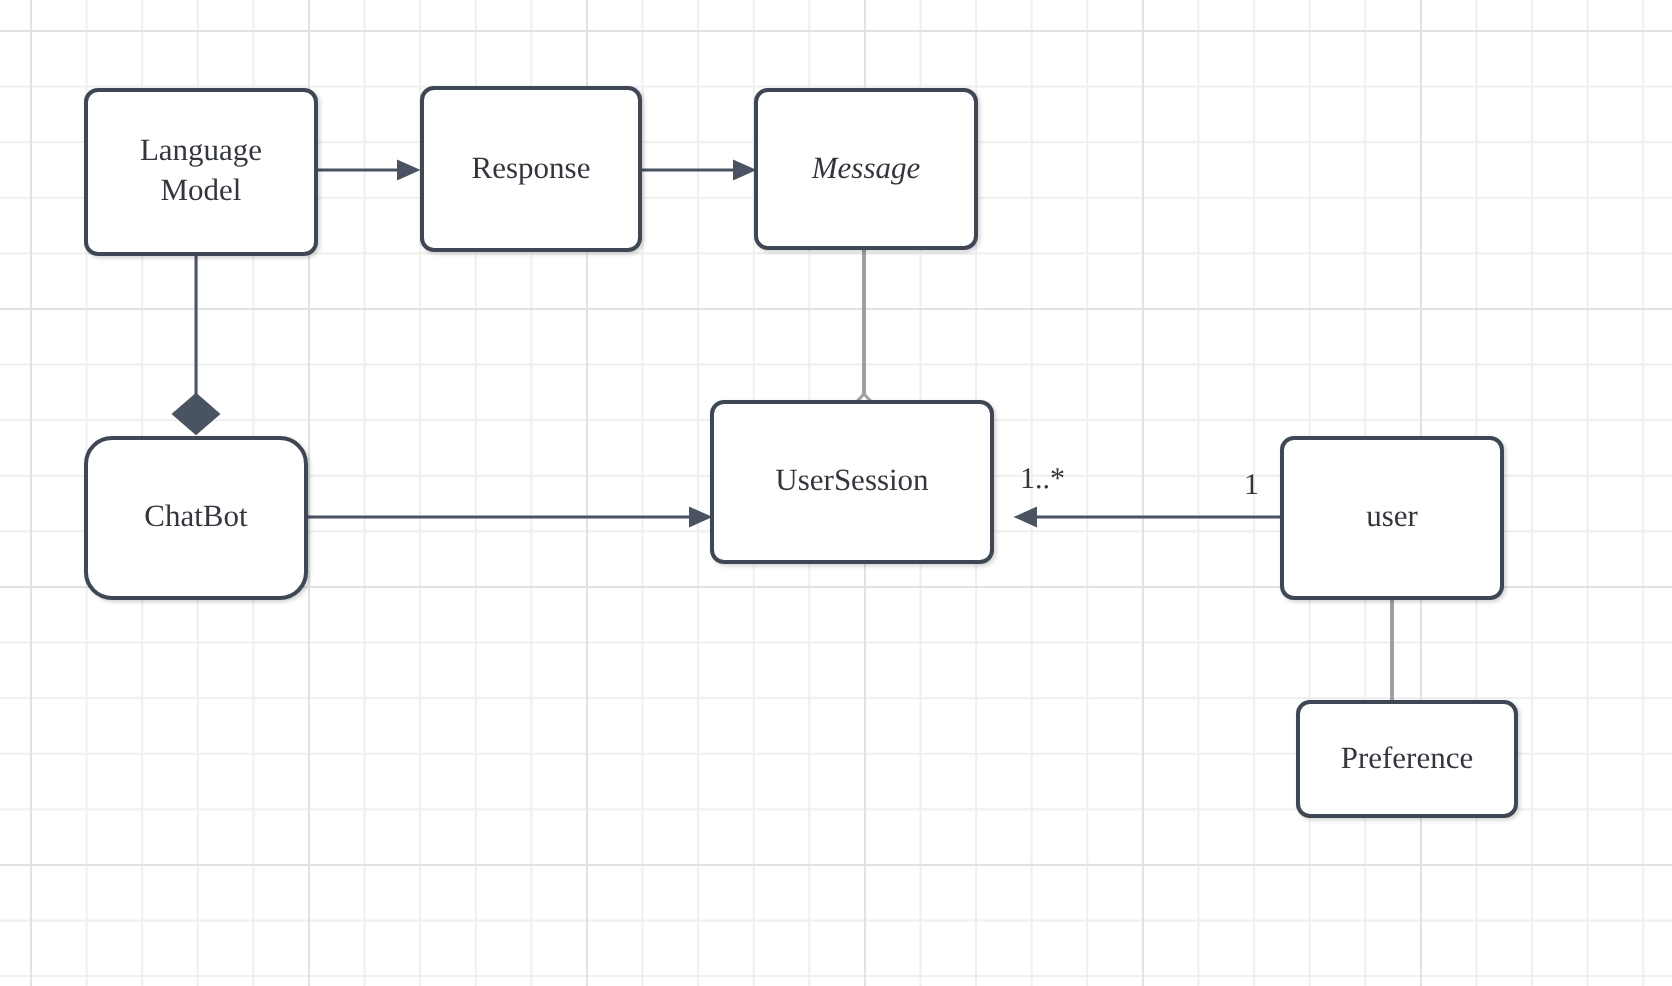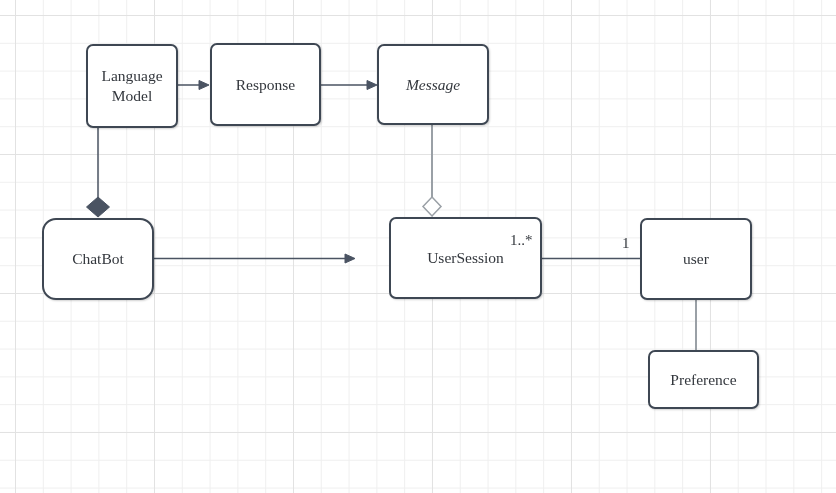--- a/index.html
+++ b/index.html
@@ -26,25 +26,25 @@
   .e-gray{stroke:var(--edge-light);stroke-width:2;fill:none;}
   .f-dark{fill:var(--edge-dark);stroke:var(--edge-dark);stroke-width:1;}
   .f-hollow{fill:#ffffff;stroke:var(--edge-light);stroke-width:1.5;}
   .node{
     position:absolute;display:flex;align-items:center;justify-content:center;
     text-align:center;background:var(--node-fill);
     border:2px solid var(--node-border);border-radius:7px;
     color:var(--text);font-size:15.5px;line-height:20px;
     box-shadow:1px 1px 2px rgba(0,0,0,0.18);cursor:default;
   }
-  #n-language-model{left:42px;top:44px;width:92px;height:84px;padding:0 14px;margin-left:44px;}
+  #n-language-model{left:42px;top:44px;width:117px;height:84px;padding:0 14px;}
   #n-response{left:210px;top:43px;width:111px;height:83px;}
   #n-message{left:377px;top:44px;width:112px;height:81px;font-style:italic;}
   #n-chatbot{left:42px;top:218px;width:112px;height:82px;border-radius:14px;}
-  #n-usersession{left:355px;top:217px;width:153px;height:82px;margin-left:34px;}
+  #n-usersession{left:355px;top:200px;width:142px;height:82px;}
   #n-user{left:640px;top:218px;width:112px;height:82px;justify-content:center;}
   #n-preference{left:648px;top:350px;width:111px;height:59px;}
   .mult{position:absolute;font-size:15px;line-height:17px;color:var(--text);}
   #m-usersession-mult{left:510px;top:232px;}
   #m-user-mult{left:622px;top:235px;}
 </style>
 </head>
 <body>
 
 <div class="canvas">

